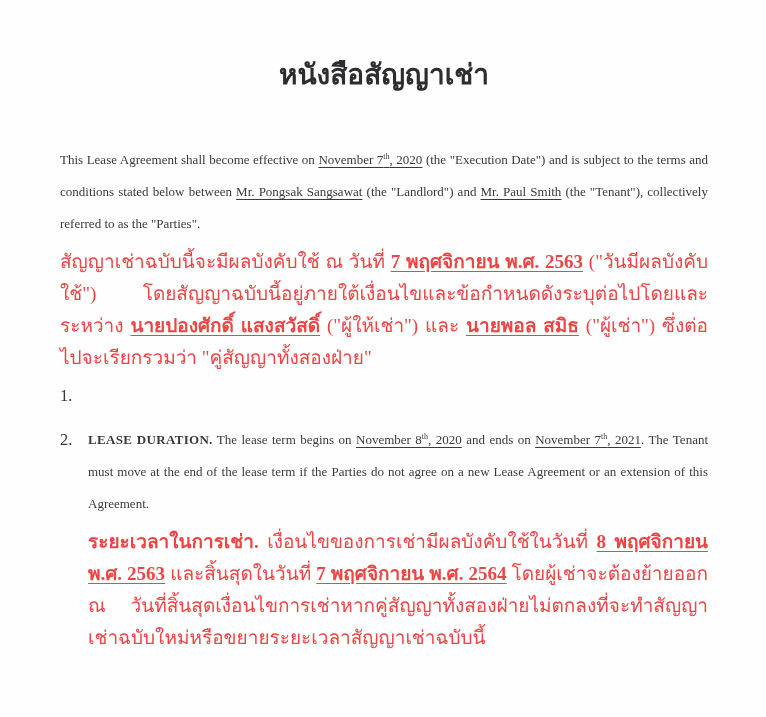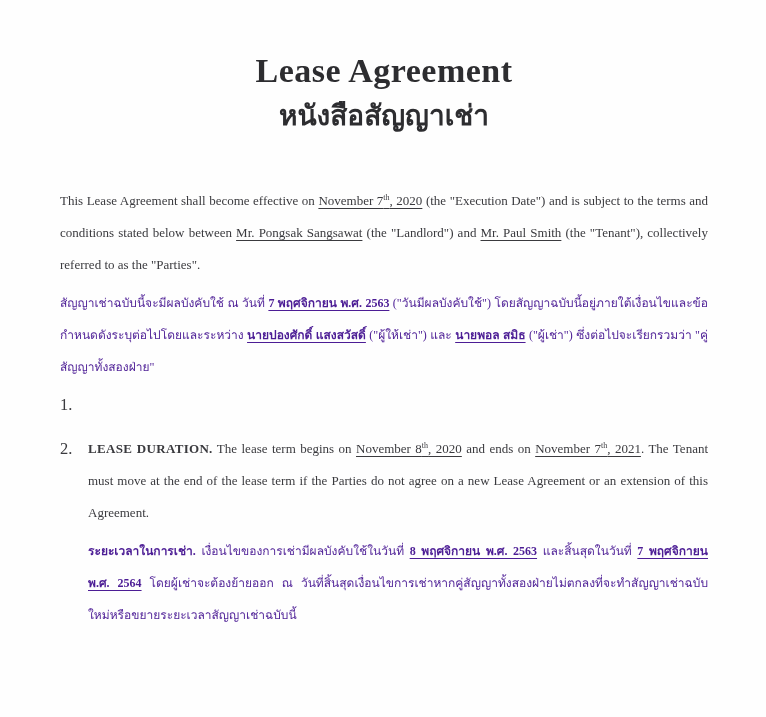--- a/index.html
+++ b/index.html
@@ -20,40 +20,39 @@
     color: #2d2d30; letter-spacing: .5px; line-height: 41px;
   }
   .title-th {
     font-size: 28px; font-weight: 700; text-align: center;
     color: #2d2d30; margin-top: 6px; line-height: 38px;
   }
   .para {
     font-size: 13px; line-height: 32px;
     text-align: justify; color: #3a3a3e;
   }
-  .para.th-text { font-size: 12px; color: #4c1d95; font-family: Liberation Serif, serif; }
+  .para.th-text { font-size: 19px; color: #ef4444; font-family: Liberation Serif, serif; }
   .intro-en { margin-top: 50px; }
   .intro-th { margin-top: 6px; }
   .section { display: flex; }
   .section.sec-1 { margin-top: 6px; }
   .section.sec-2 { margin-top: 12px; }
   .num { flex: 0 0 28px; font-size: 16.5px; line-height: 32px; color: #3a3a3e; }
   .sec-body { flex: 1; }
   .sec-body .th-text { margin-top: 6px; }
   .b { font-weight: 700; }
   .lead { font-weight: 700; letter-spacing: .3px; }
   .u { text-decoration: underline; text-underline-offset: 3px; }
   .sup { vertical-align: super; font-size: 0.62em; line-height: 0; }
 </style>
 </head>
 <body>
 
 <div class="page">
 
-  <h1 class="title">Lease Agreement</h1>
   <h2 class="title-th">หนังสือสัญญาเช่า</h2>
 
   <p class="para intro-en"><span>This Lease Agreement shall become effective on </span><span class="u"><span>November 7</span><span class="sup">th</span><span>, 2020</span></span><span> (the "Execution Date") and is subject to the terms and conditions stated below between </span><span class="u">Mr. Pongsak Sangsawat</span><span> (the "Landlord") and </span><span class="u">Mr. Paul Smith</span><span> (the "Tenant"), collectively referred to as the "Parties".</span></p>
 
   <p class="para th-text intro-th"><span>สัญญาเช่าฉบับนี้จะมีผลบังคับใช้ ณ วันที่ </span><span class="u b">7 พฤศจิกายน พ.ศ. 2563</span><span> ("วันมีผลบังคับใช้") โดยสัญญาฉบับนี้อยู่ภายใต้เงื่อนไขและข้อกำหนดดังระบุต่อไปโดยและระหว่าง </span><span class="u b">นายปองศักดิ์ แสงสวัสดิ์</span><span> ("ผู้ให้เช่า") และ </span><span class="u b">นายพอล สมิธ</span><span> ("ผู้เช่า") ซึ่งต่อไปจะเรียกรวมว่า "คู่สัญญาทั้งสองฝ่าย"</span></p>
 
   <div class="section sec-1">
     <div class="num">1.</div>
     <div class="sec-body">
     </div>

